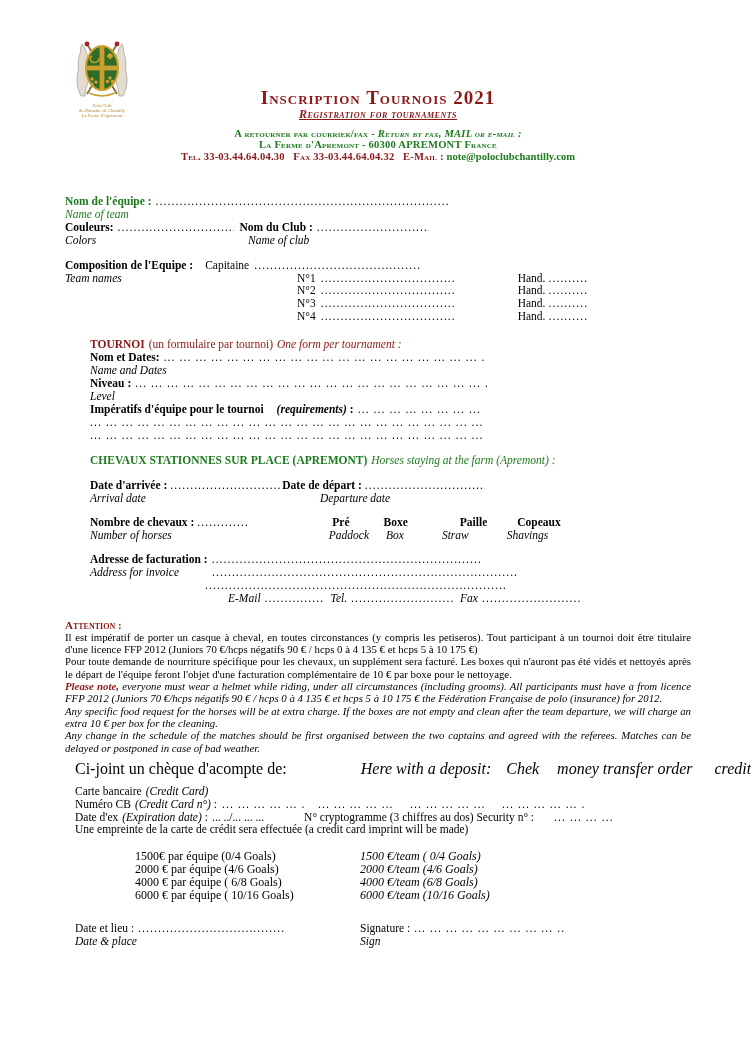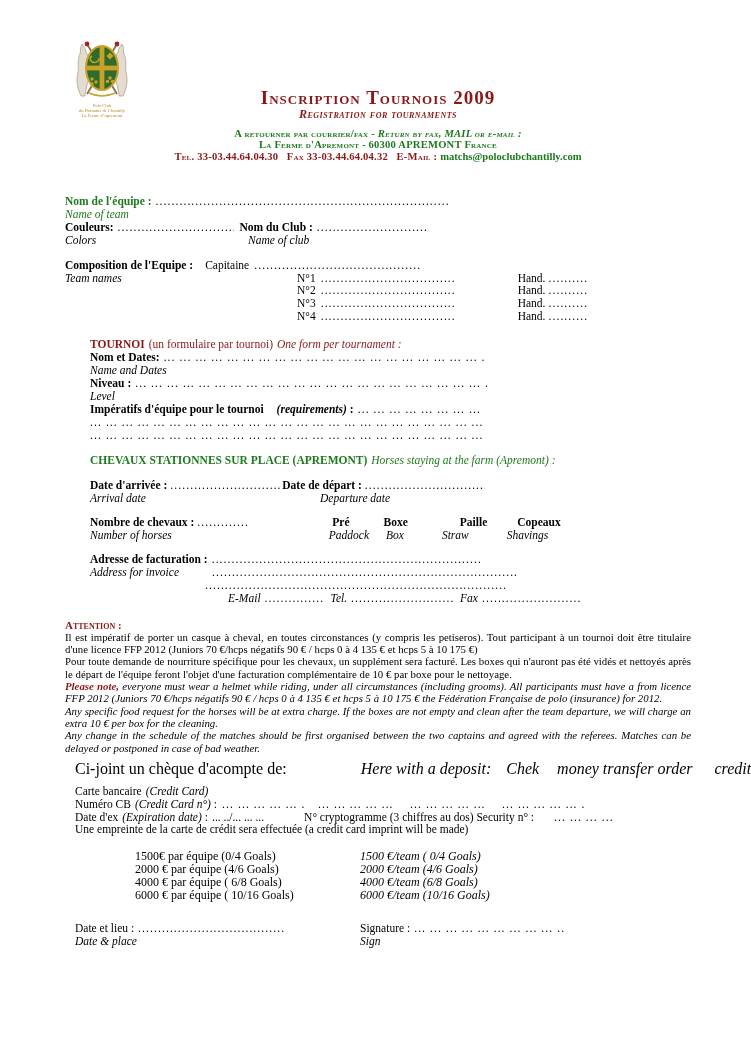--- a/index.html
+++ b/index.html
@@ -12,21 +12,21 @@
   .g{color:var(--green)}.r{color:var(--red)}
   .sc{font-variant:small-caps}
   .pre{white-space:pre}
   .row{display:flex;align-items:flex-end;white-space:nowrap;line-height:12.9px;}
   .ln{line-height:12.9px;}
   .dots{overflow:hidden;white-space:nowrap;letter-spacing:1.1px;flex:none;}
   .header{position:relative;height:127px;text-align:center;}
   .logo{position:absolute;left:0;top:0;width:74px;text-align:center;}
   .logo-caption{font-size:4.6px;line-height:5.2px;color:#b08c2c;margin-top:1px;}
   .title{font-size:19px;line-height:20px;letter-spacing:1px;padding-top:50px;}
-  .subtitle{font-size:12px;line-height:13.5px;letter-spacing:.5px;}
+  .subtitle{font-size:12px;line-height:13.5px;letter-spacing:.5px;text-decoration:underline;}
   .hline{font-size:10.6px;line-height:11.8px;letter-spacing:.2px;}
   .hline.first{margin-top:6px;}
   .email{font-variant:normal;letter-spacing:0;}
   .attn{font-size:10.8px;line-height:12.3px;}
   .attn .just{text-align:justify;}
 </style>
 </head>
 <body>
 
 <div class="page">
@@ -52,25 +52,25 @@
           <circle cx="38.5" cy="43.5" r="1.8" fill="#c8a02a"></circle>
           <circle cx="43.5" cy="43.5" r="1.8" fill="#c8a02a"></circle>
         <path d="M20,55 Q33,61 46,55" fill="none" stroke="#c8a02a" stroke-width="1.5"></path>
       </svg>
       <div class="logo-caption">
         <div>Polo Club</div>
         <div>du Domaine de Chantilly</div>
         <div>La Ferme d'Apremont</div>
       </div>
     </div>
-    <div class="title sc r b">Inscription Tournois 2009</div>
+    <div class="title sc r b">Inscription Tournois 2021</div>
     <div class="subtitle sc r b i">Registration for tournaments</div>
     <div class="hline first g b sc"><span>A retourner par courrier/fax - </span><span class="i">Return by fax, MAIL or e-mail :</span></div>
     <div class="hline g b sc">La Ferme d'Apremont - 60300 APREMONT France</div>
-    <div class="hline r b sc"><span class="pre">Tel. 33-03.44.64.04.30   Fax 33-03.44.64.04.32   E-Mail : </span><span class="g email">matchs@poloclubchantilly.com</span></div>
+    <div class="hline r b sc"><span class="pre">Tel. 33-03.44.64.04.30   Fax 33-03.44.64.04.32   E-Mail : </span><span class="g email">note@poloclubchantilly.com</span></div>
   </header>
 
   <section style="margin-top:30px">
     <div class="row">
       <span class="b g">Nom de l'équipe :</span>
       <span class="dots" style="width:294px;margin-left:4px">......................................................................................................................................................</span>
     </div>
     <div class="ln i g">Name of team</div>
     <div class="row">
       <span class="b">Couleurs:</span>

